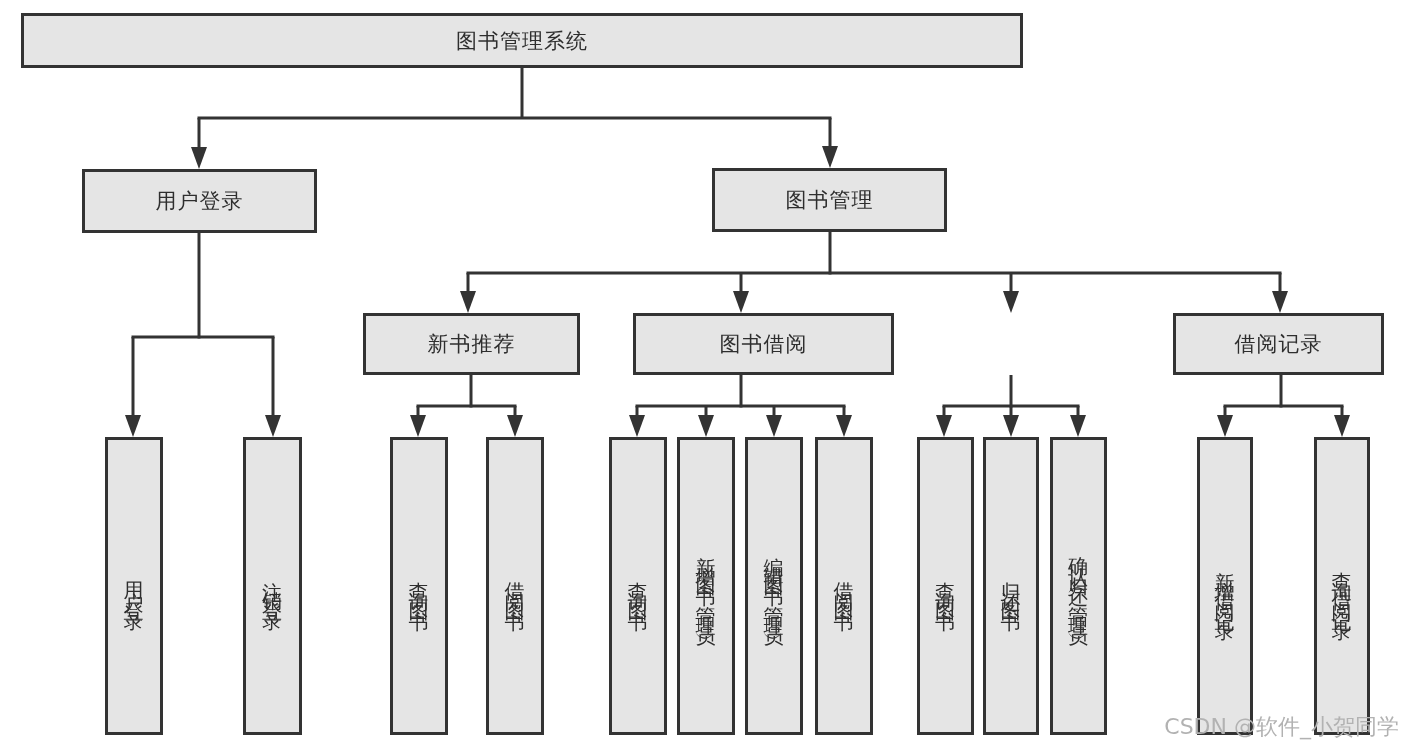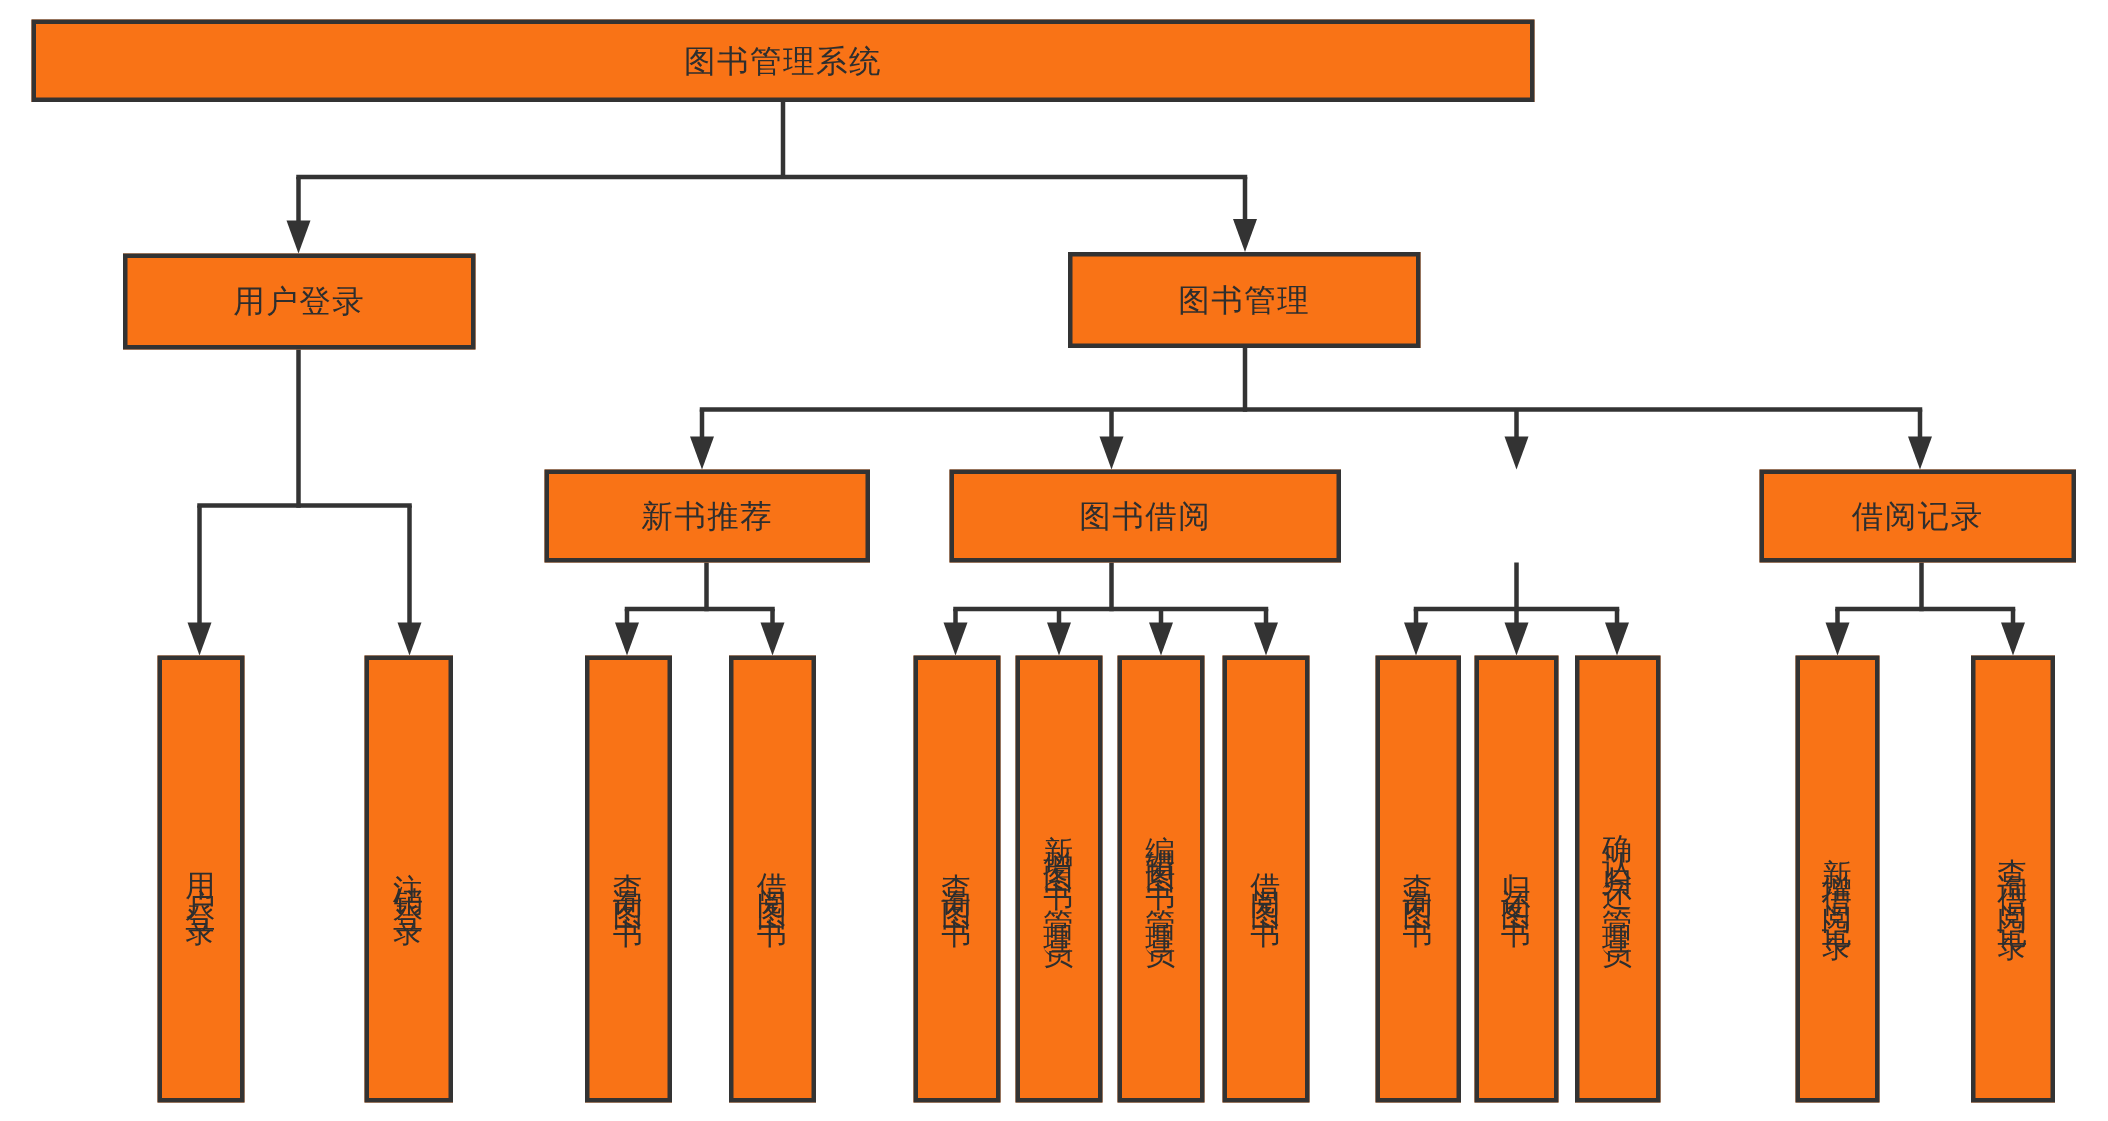--- a/index.html
+++ b/index.html
@@ -20,21 +20,21 @@
     left: 0; top: 0;
     width: 1405px;
     height: 747px;
   }
   #connectors line { stroke: #333333; stroke-width: 3; }
   #connectors polygon { fill: #333333; }
   .box {
     position: absolute;
     box-sizing: border-box;
     border: 3px solid #333333;
-    background: #f97316;
+    background: #e5e5e5;
     display: flex;
     align-items: center;
     justify-content: center;
     color: #2e2e2e;
   }
   .box.h span {
     font-size: 21px;
     letter-spacing: 1px;
     white-space: nowrap;
   }
@@ -194,14 +194,15 @@
     <span>确认归还（管理员）</span>
   </div>
 
   <div class="box v" style="left:1197px; top:437px; width:56px; height:298px">
     <span>新增借阅记录</span>
   </div>
   <div class="box v" style="left:1314px; top:437px; width:56px; height:298px">
     <span>查询借阅记录</span>
   </div>
 
+  <div id="watermark">CSDN @软件_小贺同学</div>
 
 </div>
 
 </body></html>

